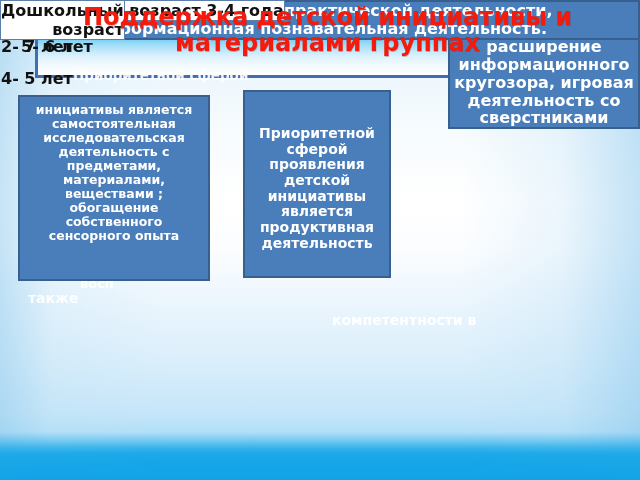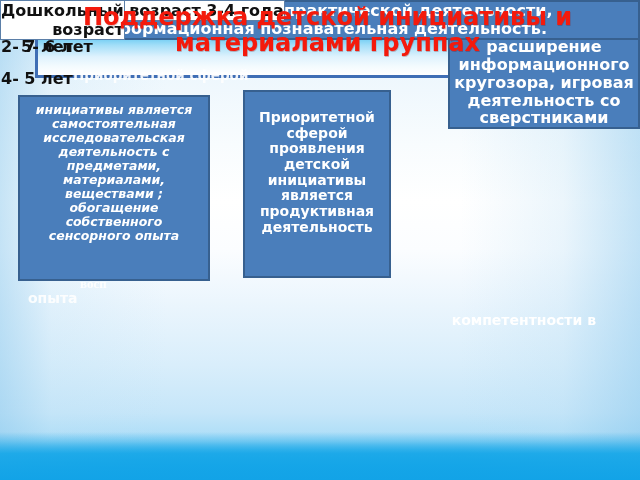--- a/index.html
+++ b/index.html
@@ -140,21 +140,21 @@
     z-index: 30;
     overflow: visible;
   }
   .label-box .ltxt {
     display: block;
     width: 100%;
   }
 
   
   #box-early      { left: 18px;  top: 95px;  width: 192px; height: 186px; font-size: 12.5px; padding-top: 6px; }
-  #box-3-4        { left: 243px; top: 90px;  width: 148px; height: 188px; font-size: 14px;  padding-top: 18px; }
+  #box-3-4        { left: 243px; top: 90px;  width: 148px; height: 188px; font-size: 14px;  padding-top: 34px; }
   #box-4-5        { left: 448px; top": 0;    }
   #box-4-5        { left: 448px; top: 96px;  width: 182px; height: 180px; font-size: 14.5px; padding-top: 22px; }
   #box-5-6        { left: 30px;  top: 290px; width: 270px; height: 155px; font-size: 14px;  padding-top: 28px; }
   #box-6-7        { left: 320px; top: 295px; width: 292px; height: 155px; font-size: 14px;  padding-top: 24px; }
 
   #lbl-early      { left: 18px;  top: 83px;  width: 182px; height: 24px;  font-size: 14px;  line-height: 23px; }
   #lbl-3-4        { left": 0; }
   #lbl-3-4        { left: 243px; top: 82px;  width: 148px; height: 40px;  font-size: 14px;  line-height: 19.5px; padding-top: 1px; }
   #lbl-4-5        { left: 459px; top: 71px;  width: 162px; height: 42px;  font-size: 14px;  line-height: 18px;  padding-top: 1px; }
   #lbl-5-6        { left: 69px;  top: 281px; width: 192px; height: 42px;  font-size: 14px;  line-height: 18px;  padding-top: 1px; }
@@ -167,44 +167,44 @@
   }
 </style>
 </head>
 <body>
 
 <div id="slide">
   <div id="slide-shade"></div>
   <div id="slide-bottomglow"></div>
 
   <div class="ghost" style="left:60px; top:68px; font-size:13.5px; z-index:5;margin-left:13px;">Приоритетной сферой</div>
-  <div class="ghost" style="left:80px; top:277px; font-size:13px; z-index:5;font-family:Liberation Serif, serif;">восп</div>
-  <div class="ghost" style="left:28px; top:291px; font-size:14px; z-index:5;">опыта</div>
-
-  <div class="body-box" id="box-early" style="background: rgb(74, 126, 187); border-color: rgb(55, 96, 143); font-style: italic;">
+  <div class="ghost" style="left:80px; top:277px; font-size:13px; z-index:5;">восп</div>
+  <div class="ghost" style="left:28px; top:291px; font-size:14px; z-index:5;">также</div>
+
+  <div class="body-box" id="box-early" style="background: rgb(74, 126, 187); border-color: rgb(55, 96, 143);">
     <span class="txt">инициативы является самостоятельная исследовательская деятельность  с предметами, материалами, веществами ; обогащение собственного сенсорного опыта</span>
   </div>
 
   <div class="body-box" id="box-3-4" style="background: rgb(74, 126, 187); border-color: rgb(55, 96, 143);">
     <span class="txt">Приоритетной сферой проявления детской инициативы является продуктивная деятельность</span>
   </div>
 
   <div class="body-box" id="box-4-5" style="background: rgb(74, 126, 187); border-color: rgb(55, 96, 143);">
     <span class="txt">Познавательная деятельность, расширение информационного кругозора, игровая деятельность со сверстниками</span>
   </div>
 
   <div class="body-box" id="box-5-6" style="background: rgb(74, 126, 187); border-color: rgb(55, 96, 143);">
     <span class="txt">личностное общение со взрослыми и сверстниками, а также информационная познавательная инициатива</span>
   </div>
 
   <div class="body-box" id="box-6-7" style="background: rgb(74, 126, 187); border-color: rgb(55, 96, 143);">
     <span class="txt">различных областях практической деятельности, информационная познавательная деятельность.</span>
   </div>
 
-  <div style="position:absolute; left:304px; top:312px; width:292px; text-align:right;
+  <div style="position:absolute; left:332px; top:312px; width:292px; text-align:left;
               color:#ffffff; font-weight:bold; font-size:14px; z-index:11;">компетентности в</div>
 
   <div class="label-box" id="lbl-early" style="background: rgb(255, 255, 255);">
     <span class="ltxt">Ранний возраст</span>
   </div>
 
   <div class="label-box" id="lbl-3-4" style="background: rgb(255, 255, 255);">
     <span class="ltxt">Дошкольный возраст 3-4 года</span>
   </div>
 

